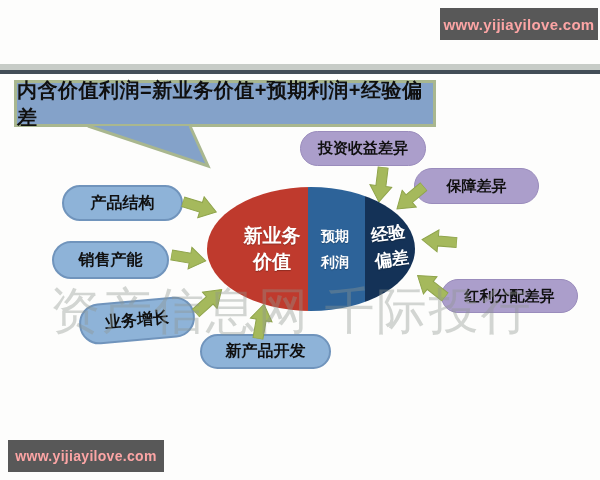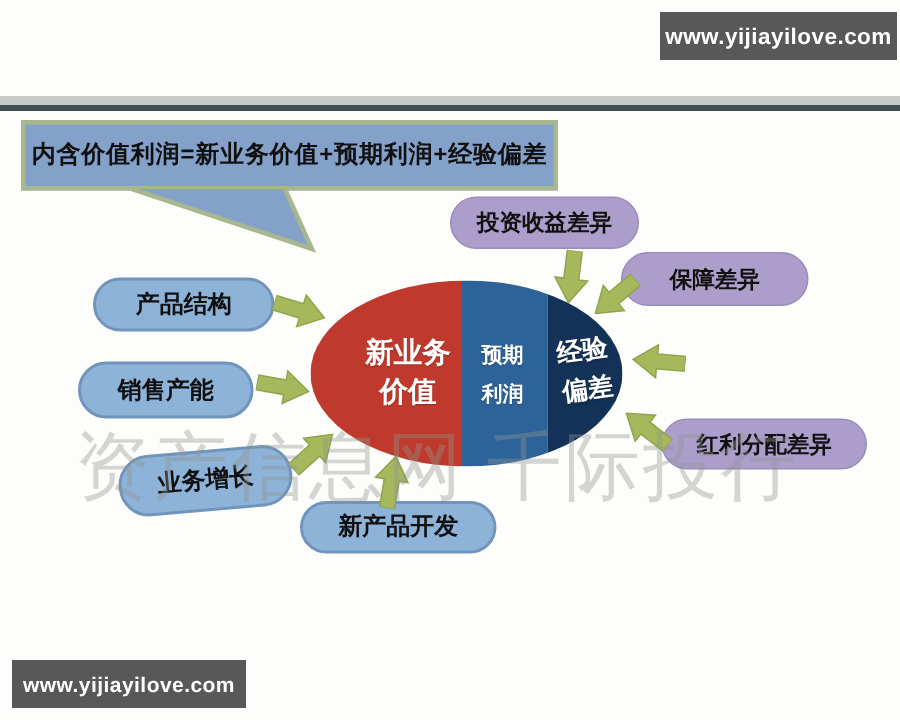--- a/index.html
+++ b/index.html
@@ -3,35 +3,35 @@
 <meta charset="utf-8">
 <style>
   html,body{margin:0;padding:0;background:#e9e9e9;}
   .stage{
     position:relative;width:600px;height:480px;background:#fdfdfc;
     overflow:hidden;margin:0 auto;
     font-family:"Liberation Sans","DejaVu Sans",sans-serif;
   }
   
   .site-bar{
-    position:absolute;background:#585858;color:#ffffff;
+    position:absolute;background:#585858;color:#fca5a5;
     display:flex;align-items:center;justify-content:center;
     font-size:15px;font-weight:600;letter-spacing:.3px;z-index:60;
   }
   .site-bar.top{left:440px;top:8px;width:158px;height:32px;}
   .site-bar.bottom{left:8px;top:440px;width:156px;height:32px;font-size:14px;}
   
   .rule-light{position:absolute;left:0;top:64px;width:600px;height:6px;background:#c7ccc7;z-index:1;}
   .rule-dark{position:absolute;left:0;top:70px;width:600px;height:4px;background:#434e57;z-index:1;}
   
   .callout-box{
-    position:absolute;left:14px;top:80px;width:358px;height:47px;box-sizing:border-box;
+    position:absolute;left:14px;top:80px;width:422px;height:47px;box-sizing:border-box;
     background:#84a2c9;border:3px solid #a9b78f;z-index:2;
     display:flex;align-items:center;justify-content:center;
-    font-size:16px;font-weight:bold;color:#101010;letter-spacing:.5px;font-family:Liberation Mono, monospace;
+    font-size:20px;font-weight:bold;color:#101010;letter-spacing:.5px;
   }
   .callout-tail{position:absolute;left:80px;top:124px;width:135px;height:48px;z-index:3;}
   
   .ellipse{
     position:absolute;left:207px;top:187px;width:208px;height:124px;
     border-radius:50%;overflow:hidden;z-index:5;
   }
   .seg{position:absolute;top:0;height:124px;}
   .seg.red{left:0;width:101px;background:#bf3a2d;}
   .seg.mid{left:101px;width:57px;background:#2d6399;}

